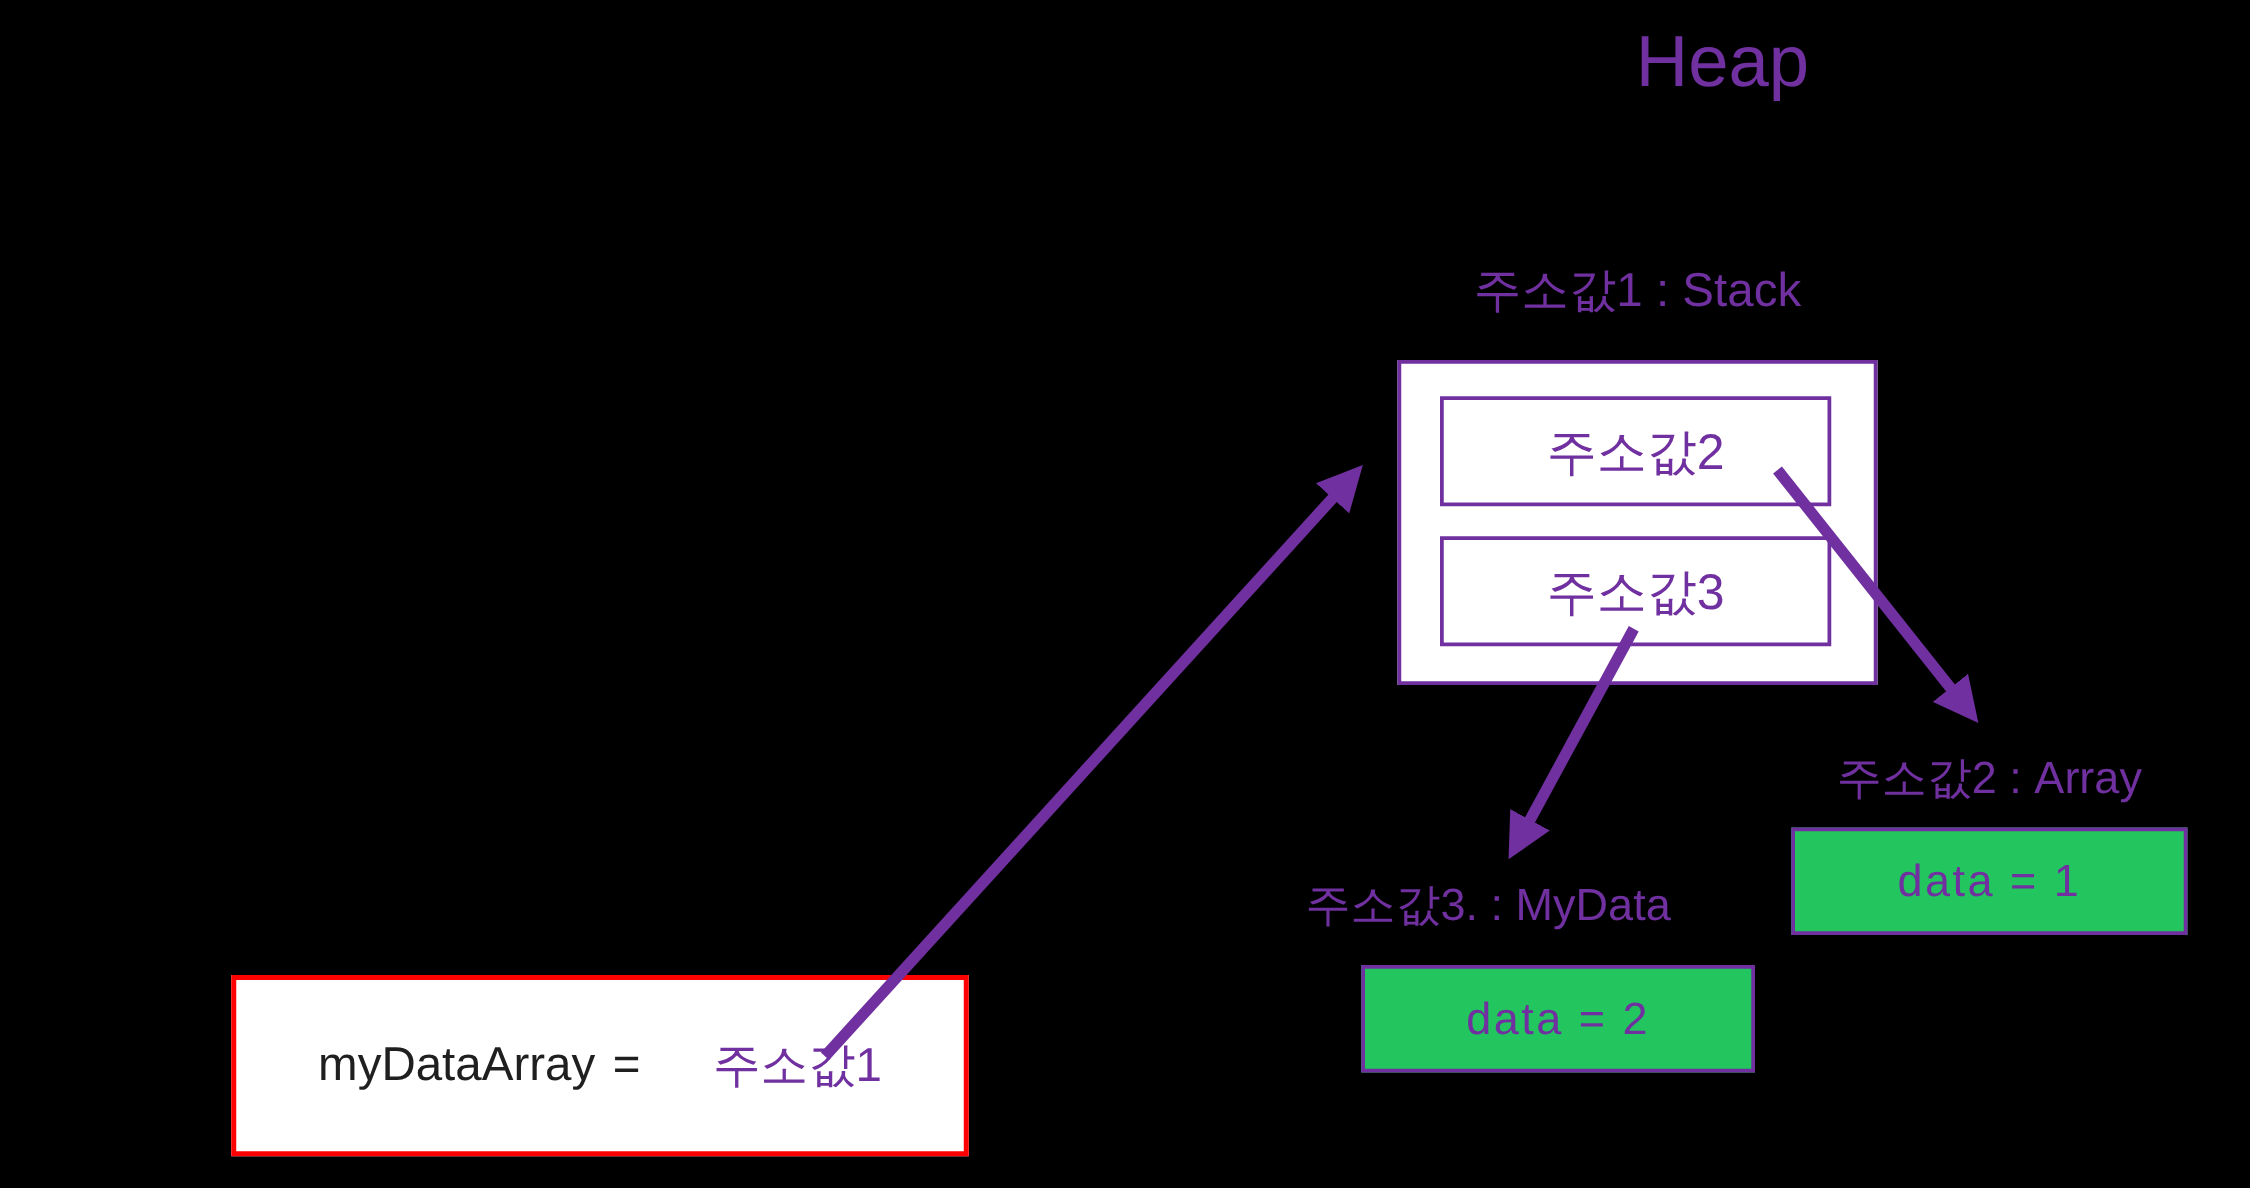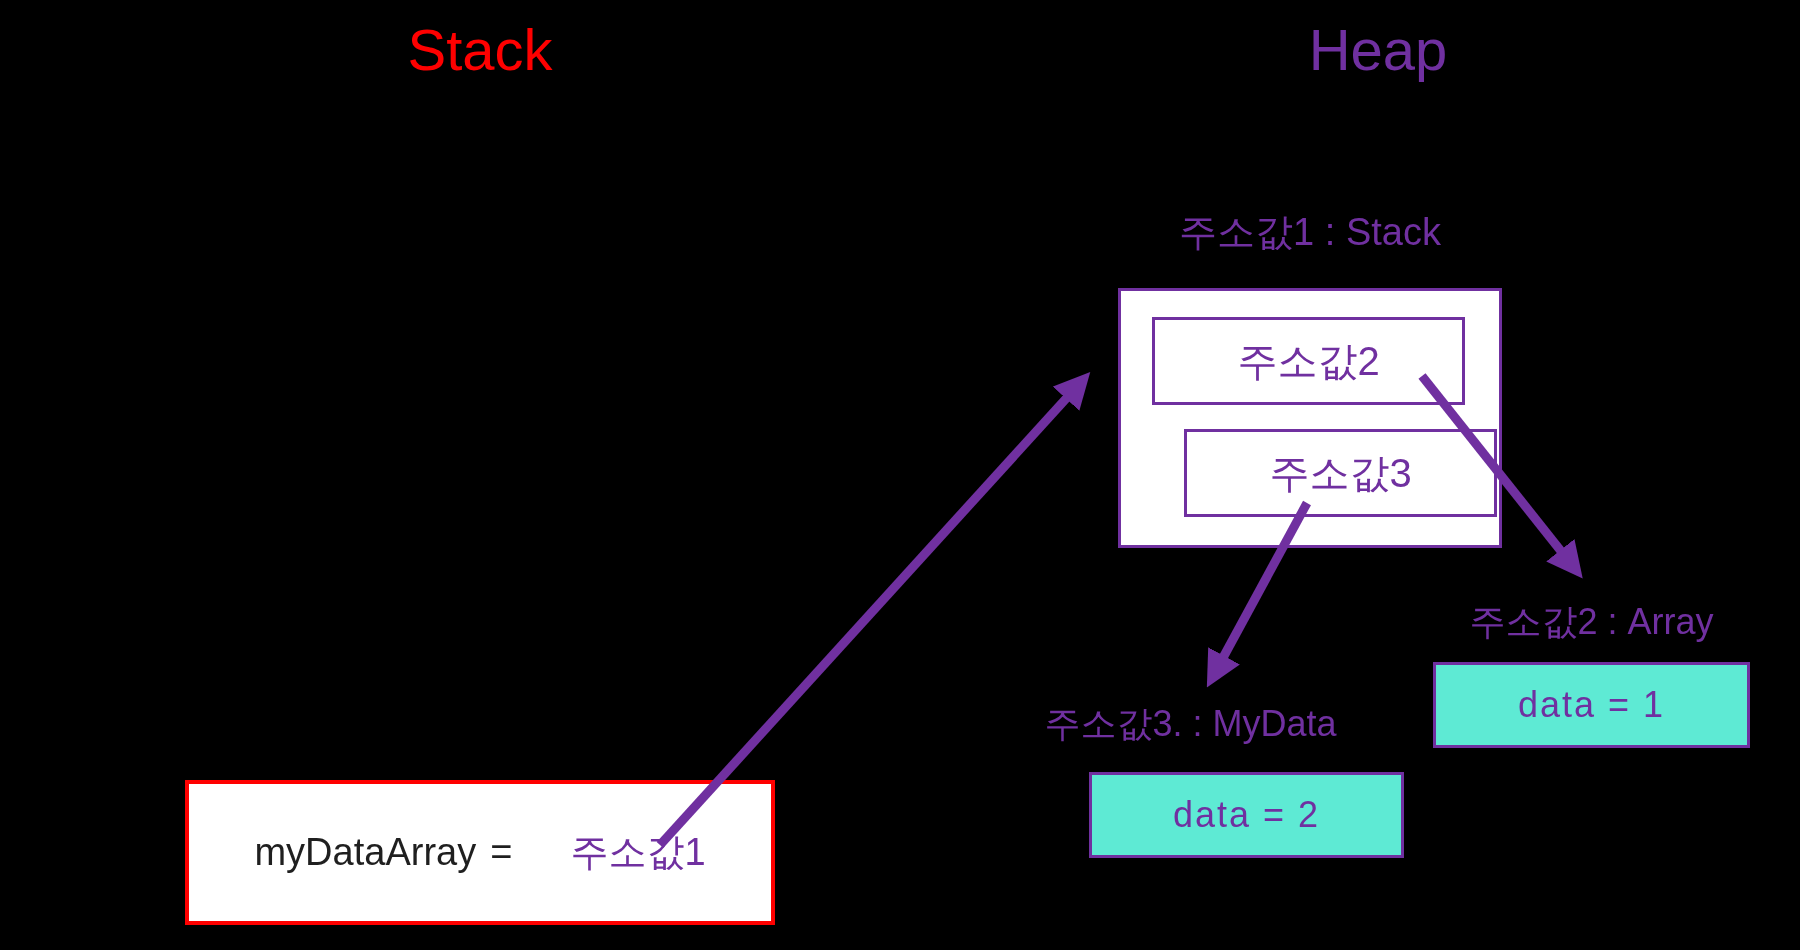--- a/index.html
+++ b/index.html
@@ -53,24 +53,24 @@
     border: 3px solid #7030a0;
     box-sizing: border-box;
     background: #ffffff;
     display: flex;
     align-items: center;
     justify-content: center;
     color: #7030a0;
     font-size: 40px;
   }
   .slot-1 { top: 26px; }
-  .slot-2 { top: 138px; margin-left: 32px; }
+  .slot-2 { top: 138px; }
 
   .value-box {
-    background: #5eead4;
+    background: #22c55e;
     border: 3px solid #7030a0;
     box-sizing: border-box;
     display: flex;
     align-items: center;
     justify-content: center;
     color: #7030a0;
     font-size: 36px;
     letter-spacing: 2px;
   }
   .value-box-1 { left: 1433px; top: 662px; width: 317px; height: 86px; }
@@ -97,21 +97,20 @@
     width: 1800px;
     height: 950px;
     pointer-events: none;
   }
 </style>
 </head>
 <body>
 
 <div class="canvas">
 
-  <div class="abs title title-stack">Stack</div>
   <div class="abs title title-heap">Heap</div>
 
   <div class="abs purple-label array-label">주소값1 : Stack</div>
 
   <div class="abs array-box">
     <div class="slot slot-1">주소값2</div>
     <div class="slot slot-2">주소값3</div>
   </div>
 
   <div class="abs purple-label mydata-label-right">주소값2 : Array</div>

